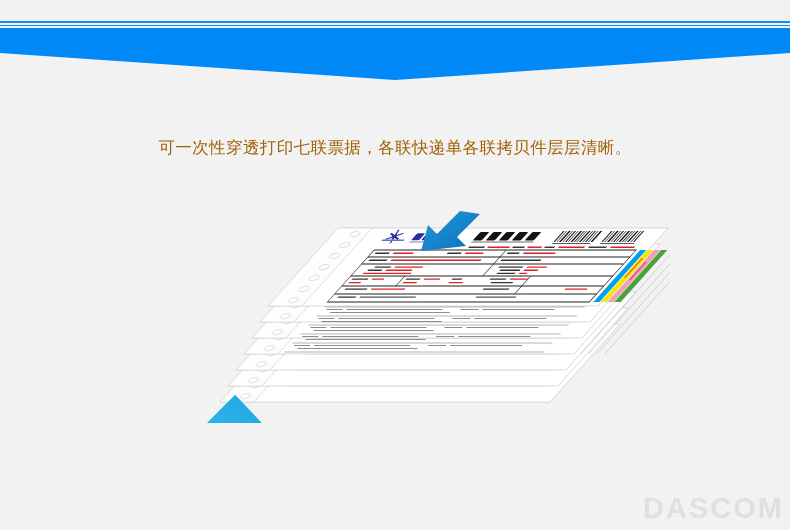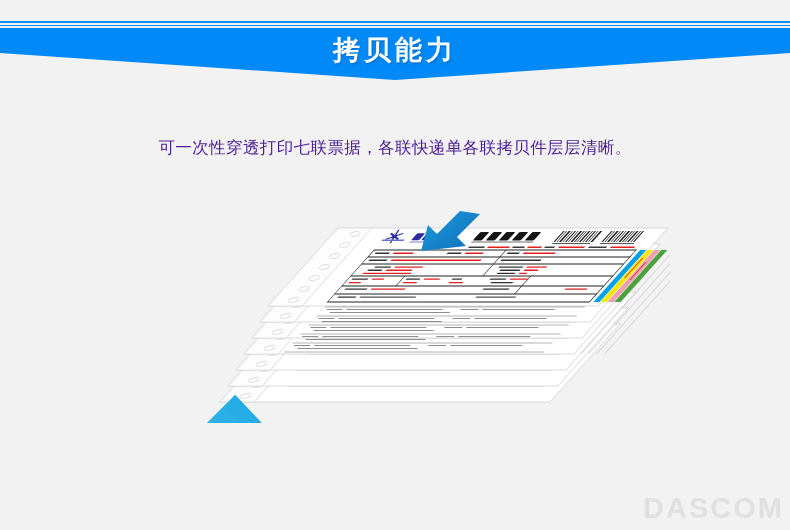--- a/index.html
+++ b/index.html
@@ -25,21 +25,21 @@
     position:absolute;left:0;top:28px;width:790px;height:44px;
     display:flex;align-items:center;justify-content:center;
     color:#ffffff;font-size:27px;font-weight:bold;letter-spacing:4px;
     text-shadow:1px 2px 2px rgba(0,60,120,.28);
     font-family:"DejaVu Sans","Liberation Sans",sans-serif;
   }
 
   
   .caption{
     position:absolute;left:0;top:137px;width:790px;
-    text-align:center;color:#4c1d95;font-size:16.5px;letter-spacing:.4px;
+    text-align:center;color:#a16207;font-size:16.5px;letter-spacing:.4px;
     font-family:"DejaVu Sans","Liberation Sans",sans-serif;
   }
 
   
   .illus{position:absolute;left:150px;top:198px;width:520px;height:225px;}
   .illus svg{display:block;}
 
   
   .wm{
     position:absolute;right:6px;bottom:5px;
@@ -50,21 +50,20 @@
 </style>
 </head>
 <body>
 
 <div class="page">
 
   <div class="hdr">
     <div class="rule-top"></div>
     <div class="rule-bot"></div>
     <div class="banner"></div>
-    <div class="banner-title">拷贝能力</div>
   </div>
 
   <div class="caption">可一次性穿透打印七联票据，各联快递单各联拷贝件层层清晰。</div>
 
   <div class="illus">
     <svg width="520" height="225" viewBox="0 0 520 225" xmlns="http://www.w3.org/2000/svg">
       <defs>
         <linearGradient id="gArrowIn" x1="0" y1="0" x2="1" y2="1">
           <stop offset="0%" stop-color="#1e9ade"></stop>
           <stop offset="100%" stop-color="#0f6fb8"></stop>

